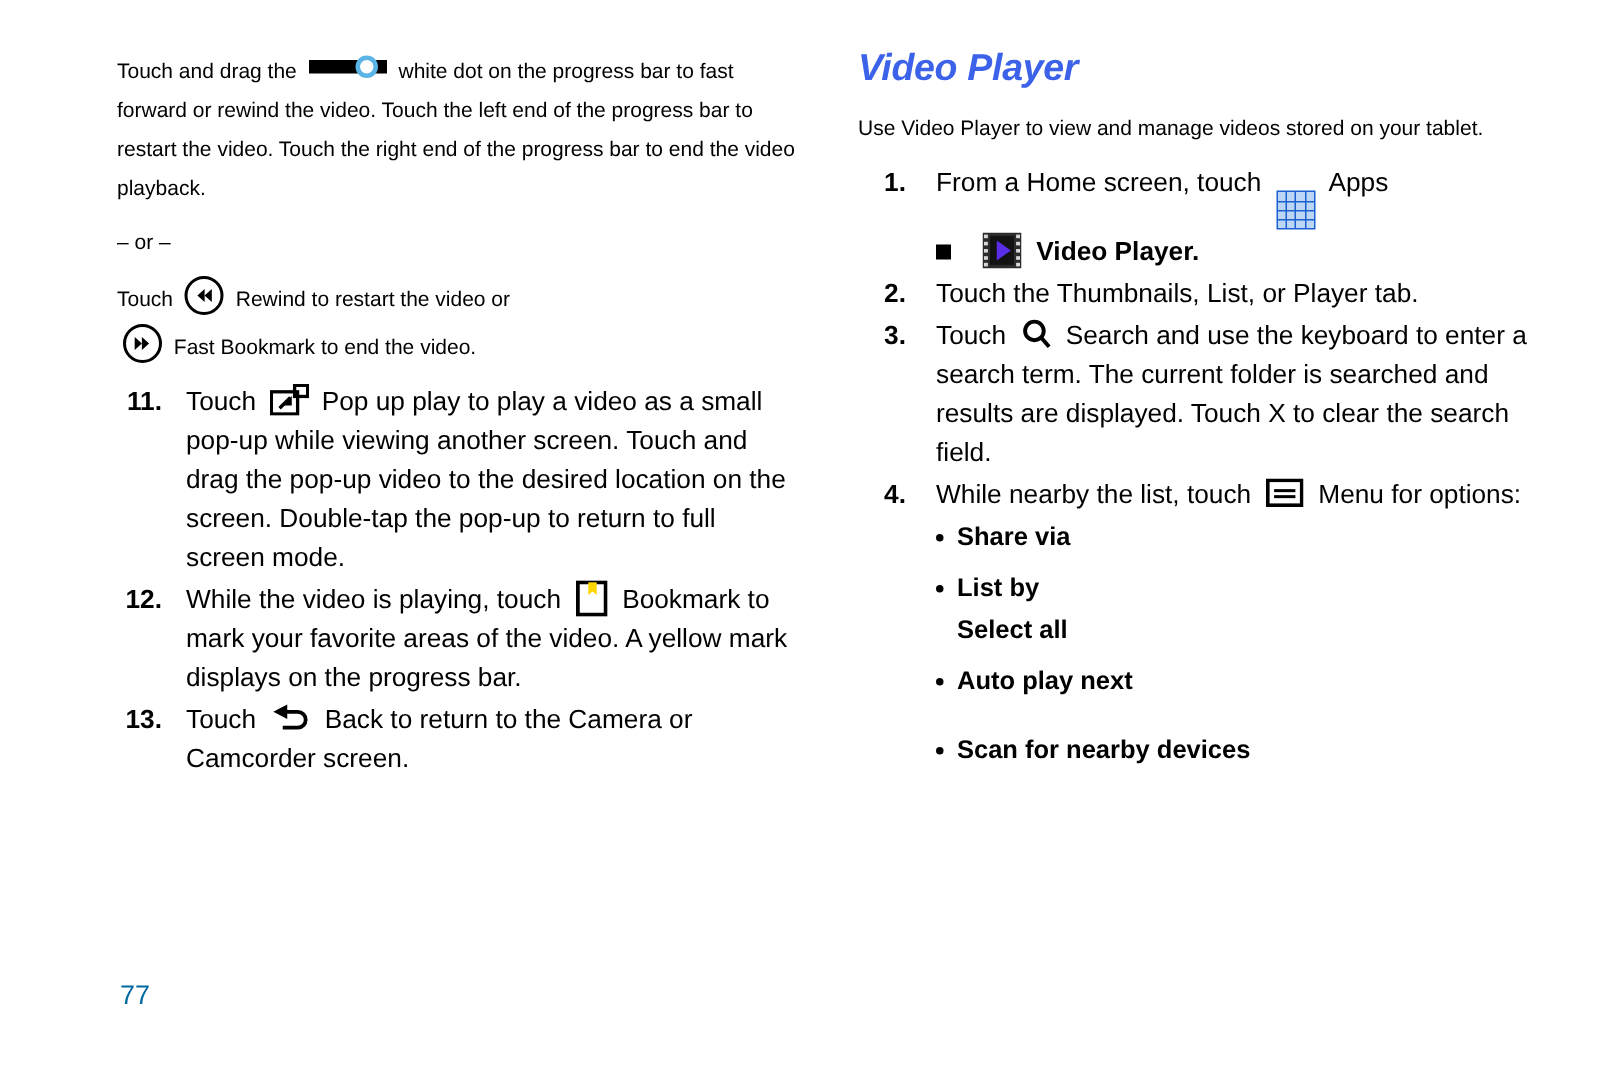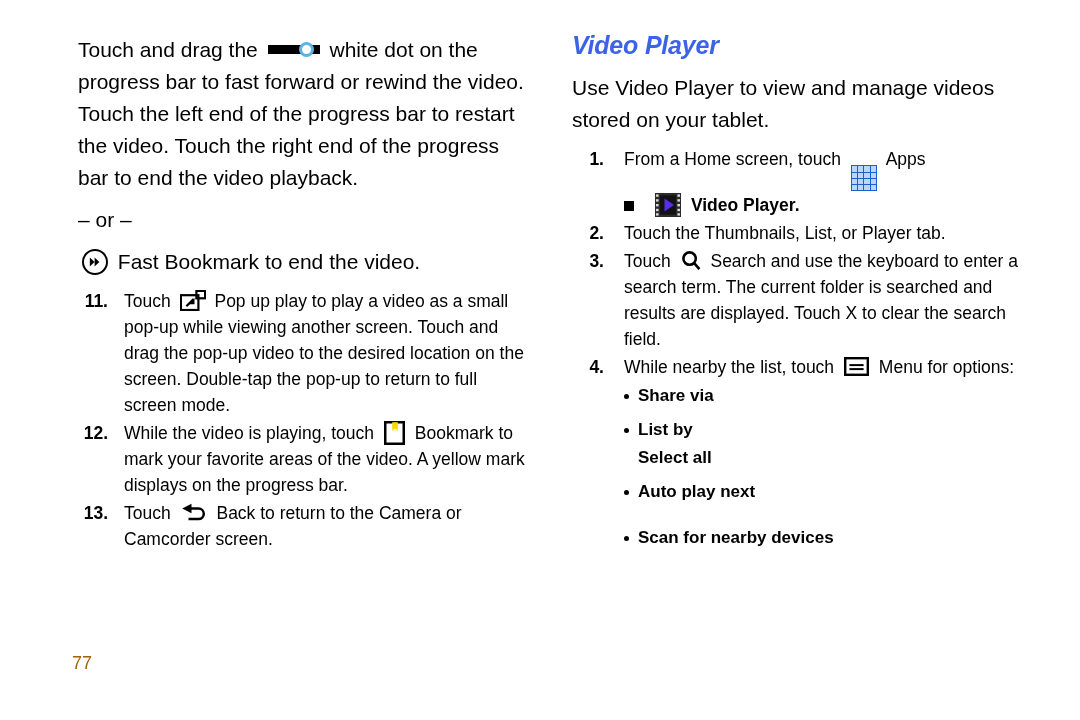--- a/index.html
+++ b/index.html
@@ -40,22 +40,22 @@
   .h1 {
     font-size: 25px;
     font-weight: bold;
     font-style: italic;
     color: #3b62e8;
     letter-spacing: -0.2px;
     margin: 0 0 12px 0;
     line-height: 1.1;
   }
   .para {
-    font-size: 21px;
-    line-height: 32px;
+    font-size: 14px;
+    line-height: 26px;
     margin: 0 0 10px 0;
   }
   .para.tight { margin-bottom: 4px; }
   .b { font-weight: normal; }
 
   
   ol.steps {
     list-style: none;
     margin: 0;
     padding: 0;
@@ -190,43 +190,54 @@
 
   
   .ico-search { width: 20px; height: 22px; vertical-align: -5px; margin: 0 5px; }
 
   
   .ico-menu { width: 25px; height: 19px; vertical-align: -3px; margin: 0 5px; }
 
   
   .folio {
     position: absolute;
-    left: 72px;
+    left: 80px;
     top: 653px;
     font-size: 18px;
-    color: #a16207;
+    color: #0369a1;
   }
 </style>
 </head>
 <body>
 
 <div class="page">
 
   <div class="col-left">
 
     <p class="para">
       <span>Touch and drag the</span>
       <span class="ico ico-progress">
         <span class="dot"></span>
       </span>
       <span>white dot on the progress bar to fast forward or rewind the video. Touch the left end of the progress bar to restart the video. Touch the right end of the progress bar to end the video playback.</span>
     </p>
 
     <p class="para">– or –</p>
 
+    <p class="para tight">
+      <span>Touch</span>
+      <span class="ico ico-circle">
+        <svg width="16" height="16" viewBox="0 0 16 16" aria-hidden="true">
+          <path d="M8.4 3.6 L3.6 8 L8.4 12.4 Z" fill="#000"></path>
+          <path d="M13.2 3.6 L8.4 8 L13.2 12.4 Z" fill="#000"></path>
+        </svg>
+      </span>
+      <span class="b">Rewind</span>
+      <span>to restart the video or</span>
+    </p>
 
     <p class="para">
       <span class="ico ico-circle">
         <svg width="16" height="16" viewBox="0 0 16 16" aria-hidden="true">
           <path d="M2.8 3.6 L7.6 8 L2.8 12.4 Z" fill="#000"></path>
           <path d="M7.6 3.6 L12.4 8 L7.6 12.4 Z" fill="#000"></path>
         </svg>
       </span>
       <span class="b">Fast Bookmark</span>
       <span>to end the video.</span>

